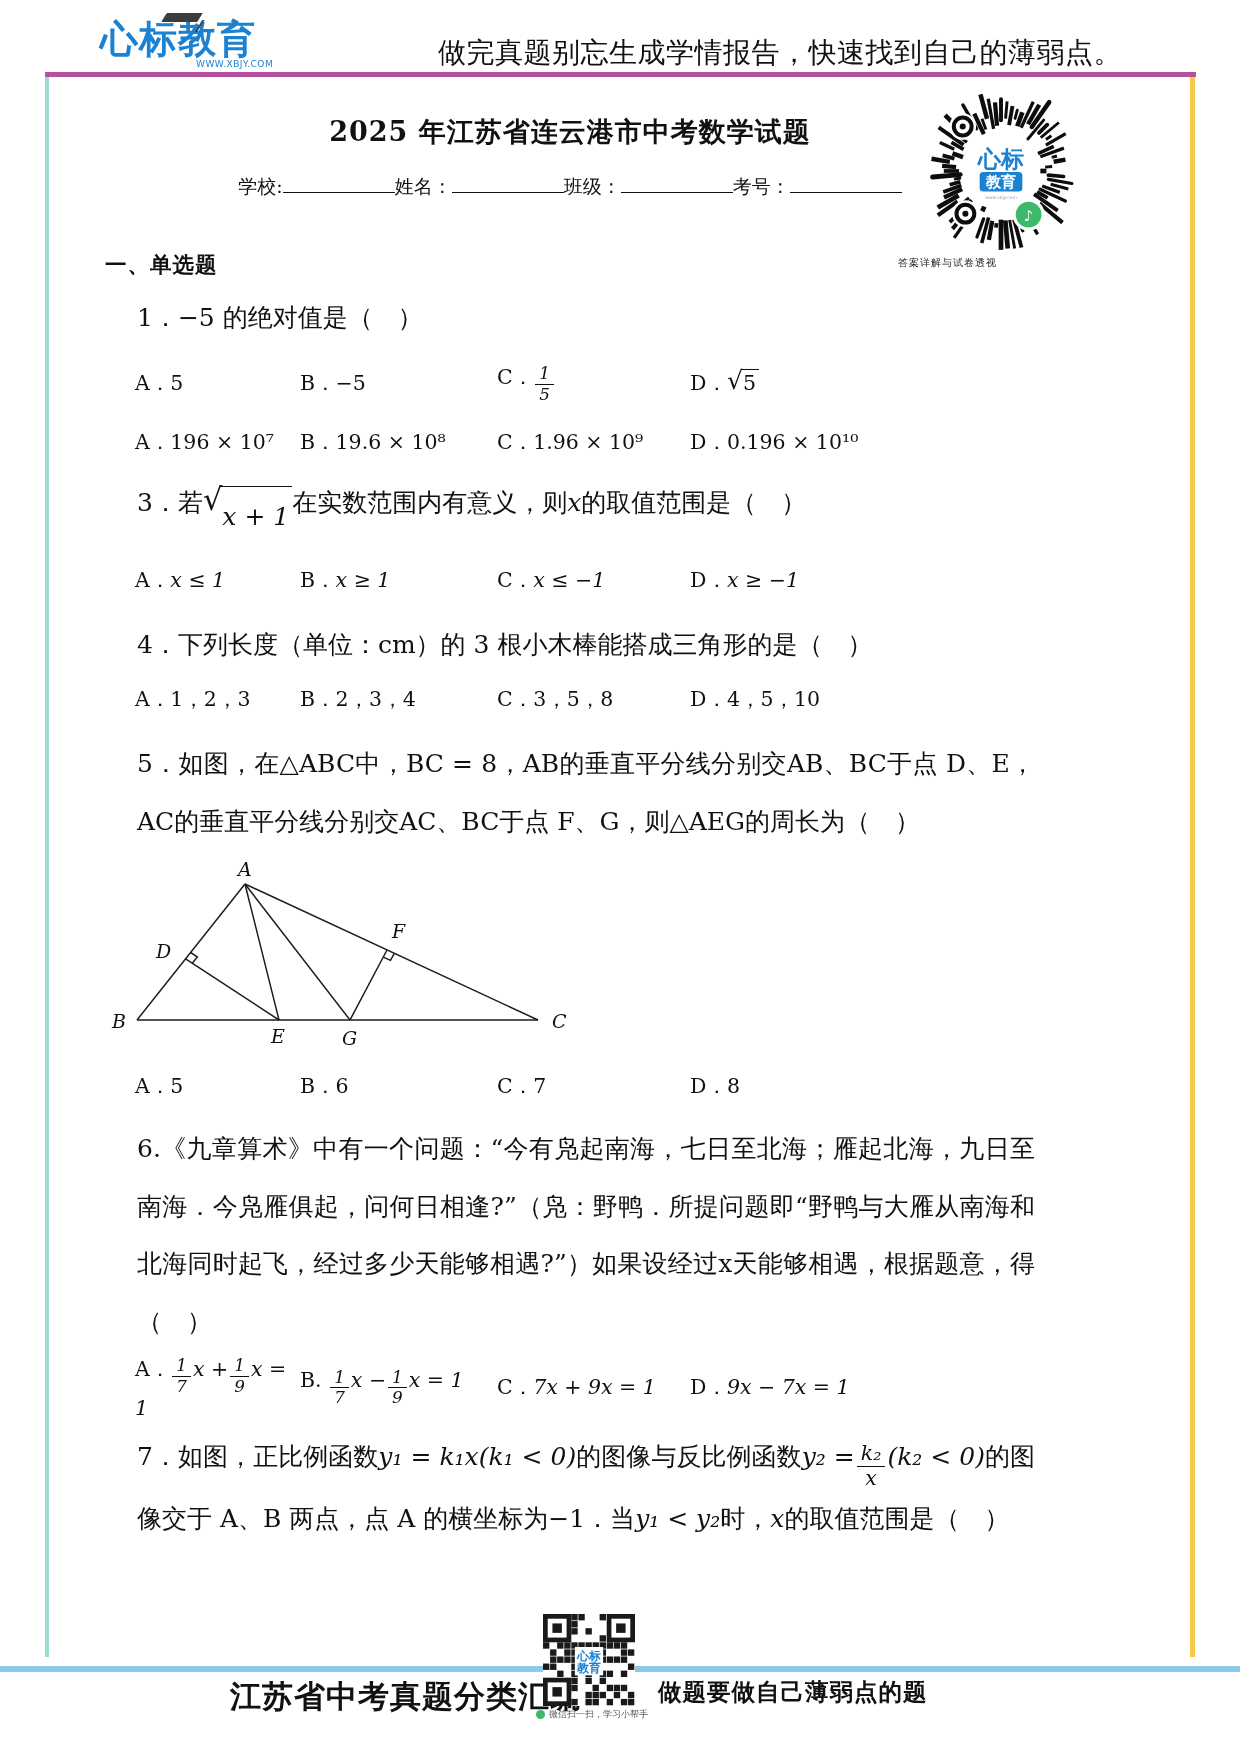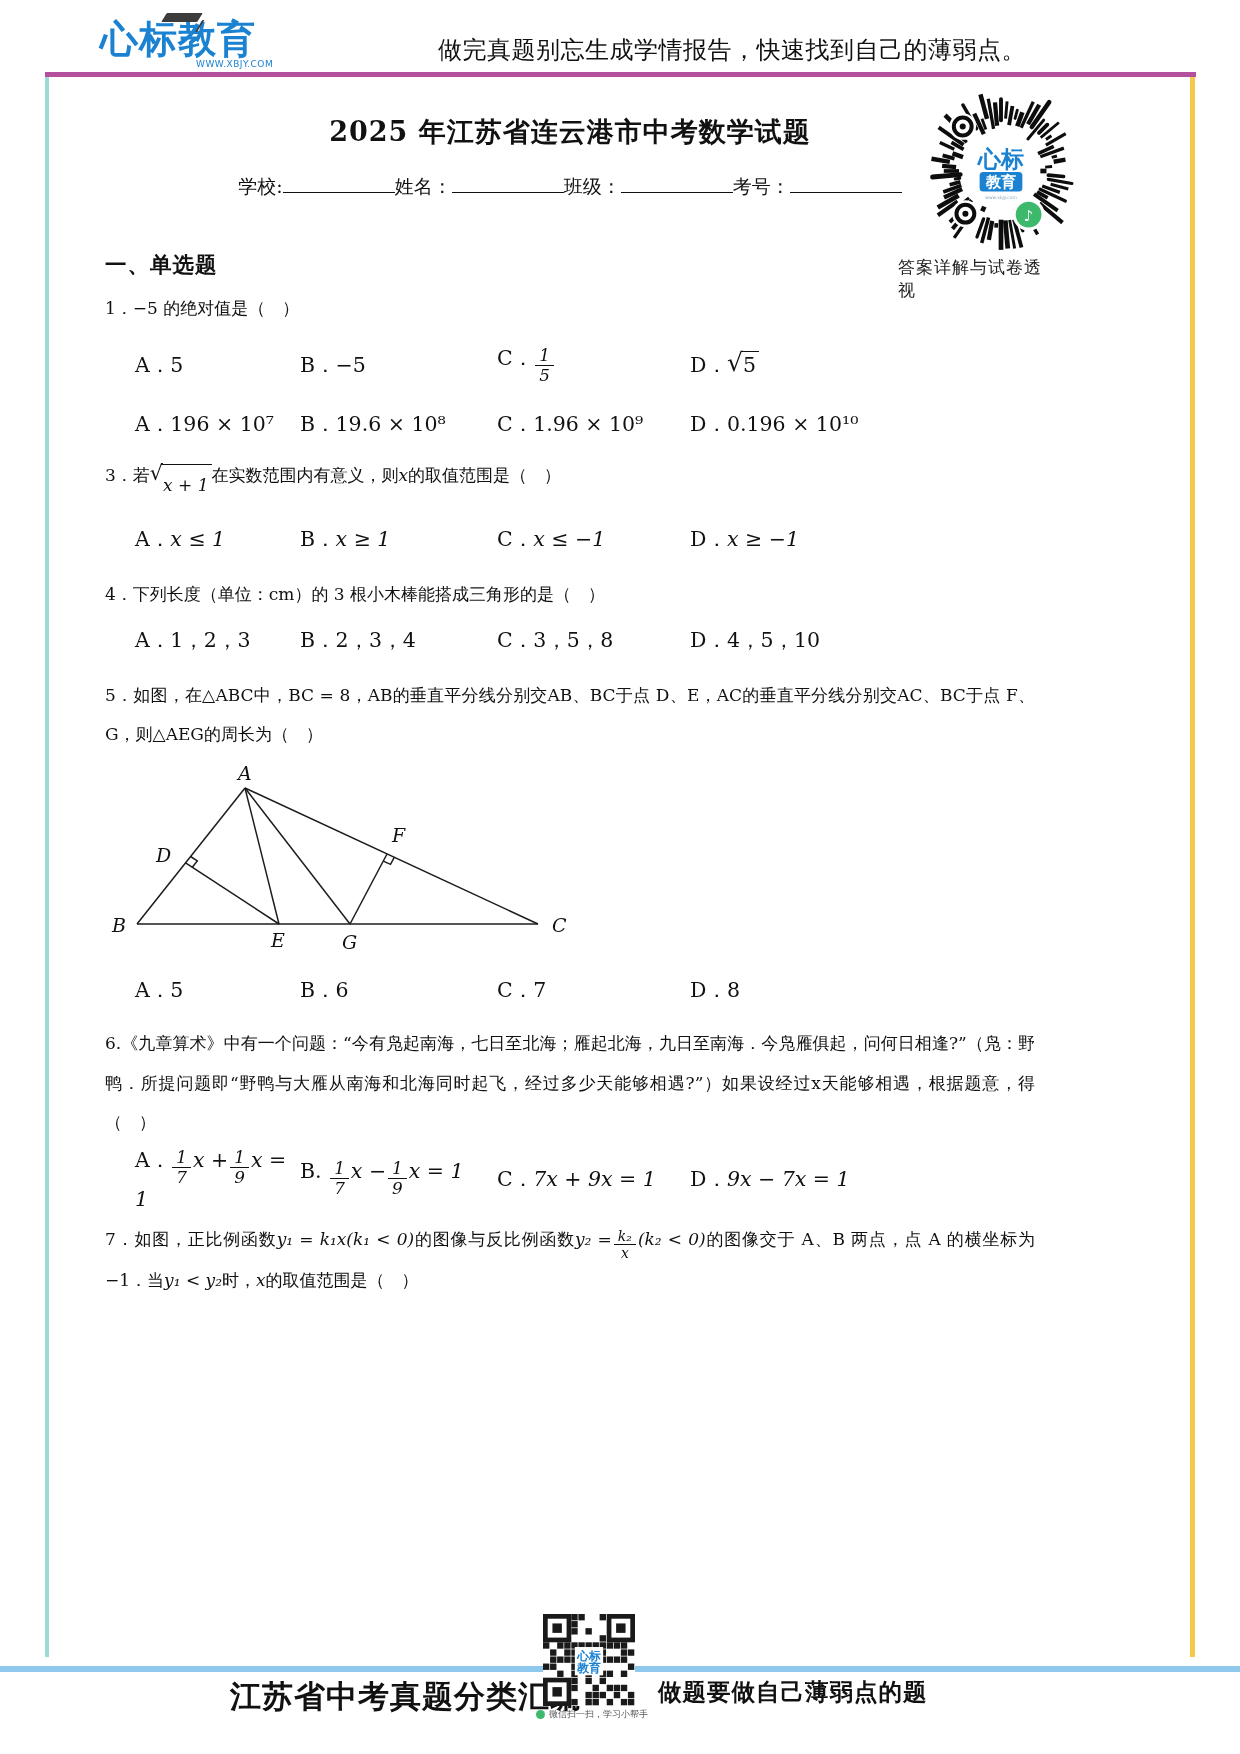--- a/index.html
+++ b/index.html
@@ -9,34 +9,34 @@
   }
   
   .logo{position:absolute;left:100px;top:20px;line-height:1;}
   .logo .logo-text{font-family:"DejaVu Sans","Liberation Sans",sans-serif;font-weight:900;
     font-size:38px;color:#1b82d2;letter-spacing:1px;}
   .logo .cap{position:absolute;left:64px;top:-7px;width:36px;height:9px;background:#3c3c3c;
     transform:skewX(-32deg);border-radius:1px;}
   .logo .cap:after{content:"";position:absolute;right:-6px;top:7px;width:2px;height:12px;background:#3c3c3c;}
   .logo .logo-url{position:absolute;left:96px;top:40px;font-family:"DejaVu Sans",sans-serif;
     font-size:9px;color:#1b82d2;letter-spacing:.5px;}
-  .tagline{position:absolute;left:438px;top:34px;font-size:24px;letter-spacing:.5px;}
+  .tagline{position:absolute;left:438px;top:34px;font-size:28px;letter-spacing:.5px;}
   .top-divider{position:absolute;left:45px;top:72px;width:1151px;height:5px;background:#b5509e;}
   .left-border{position:absolute;left:45px;top:77px;width:4px;height:1580px;background:#9adbd6;}
   .right-border{position:absolute;left:1190px;top:77px;width:5px;height:1580px;background:#f7c94a;}
   
   .qr-sun{position:absolute;left:912px;top:82px;width:178px;height:178px;}
-  .qr-caption{position:absolute;left:898px;top:256px;width:160px;font-size:17px;color:#222;letter-spacing:1px;}
+  .qr-caption{position:absolute;left:898px;top:256px;width:160px;font-size:10px;color:#222;letter-spacing:1px;}
   
   .content{position:absolute;left:105px;top:100px;width:930px;}
   .title{font-size:27px;font-weight:700;text-align:center;margin-top:14px;letter-spacing:1px;}
   .form-line{margin-top:22px;text-align:center;font-size:19px;}
   .blank{display:inline-block;width:112px;border-bottom:1.6px solid #111;height:1.05em;vertical-align:baseline;}
   .section-h{margin-top:50px;font-size:21.5px;font-weight:700;letter-spacing:1px;}
-  .stem{font-size:17px;line-height:2.3;text-align:justify;margin-top:10px;}
+  .stem{font-size:25px;line-height:2.3;text-align:justify;margin-top:10px;margin-left:32px;}
   .opts{display:grid;grid-template-columns:165px 197px 193px 1fr;padding-left:30px;
     align-items:center;font-size:20.5px;margin-top:4px;min-height:44px;}
   .opts.tall{min-height:66px;}
   .mt{font-family:"DejaVu Serif","Liberation Serif",serif;font-style:italic;}
   .frac{display:inline-block;vertical-align:-0.95em;text-align:center;font-size:.82em;line-height:1.15;margin:0 2px;}
   .frac .num{display:block;border-bottom:1.4px solid #111;padding:0 4px;}
   .frac .den{display:block;padding:0 4px;}
   .sqrt{display:inline-flex;align-items:flex-start;}
   .sqrt .rs{font-style:normal;font-size:1.22em;line-height:1;transform:translateY(-1px);}
   .sqrt .rc{border-top:1.6px solid #111;padding:1px 3px 0 2px;margin-left:-2px;}

